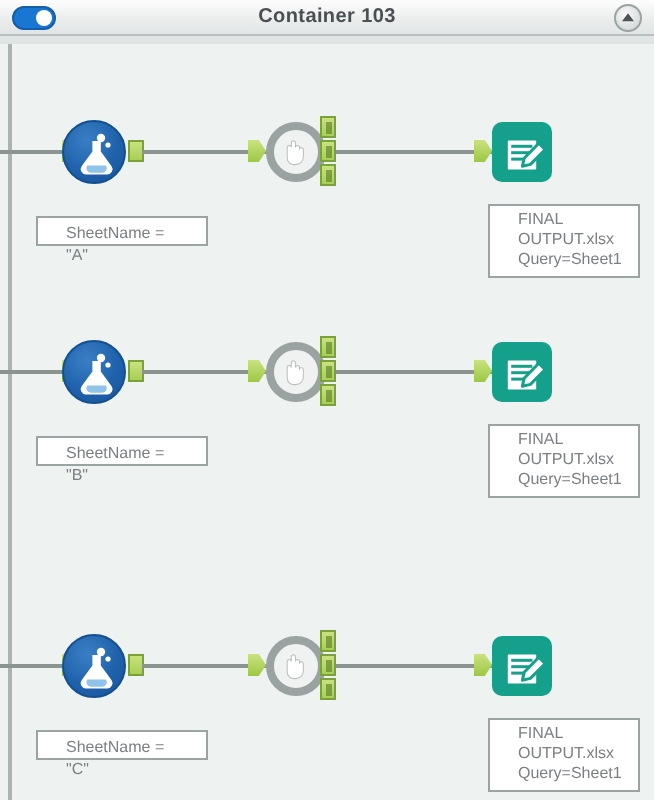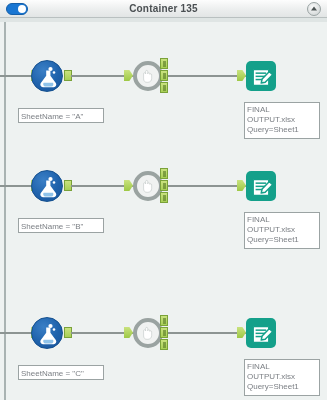--- a/index.html
+++ b/index.html
@@ -204,37 +204,37 @@
 
   
   .annot {
     position: absolute;
     background: #ffffff;
     border: 1px solid #9ba3a3;
     box-sizing: border-box;
     font-size: 8px;
     line-height: 10px;
     color: #7b7f84;
-    padding: 2px 2px;
+    padding: 2px 14px;
     white-space: pre-line;
     font-family: "Liberation Sans", sans-serif;
   }
   .annot.sheet { width: 86px; height: 15px; line-height: 11px; }
   .annot.final { width: 76px; height: 37px; }
 </style>
 </head>
 <body>
 
 <div class="container-window">
 
   <div class="title-bar">
     <div class="toggle">
       <div class="knob"></div>
     </div>
-    <div class="title-text">Container 135</div>
+    <div class="title-text">Container 103</div>
     <div class="collapse-btn">
       <div class="chev"></div>
     </div>
   </div>
   <div class="title-bar-sep"></div>
 
   <div class="canvas">
     <div class="canvas-left-border"></div>
 
     <div class="row" style="top:8px;">

